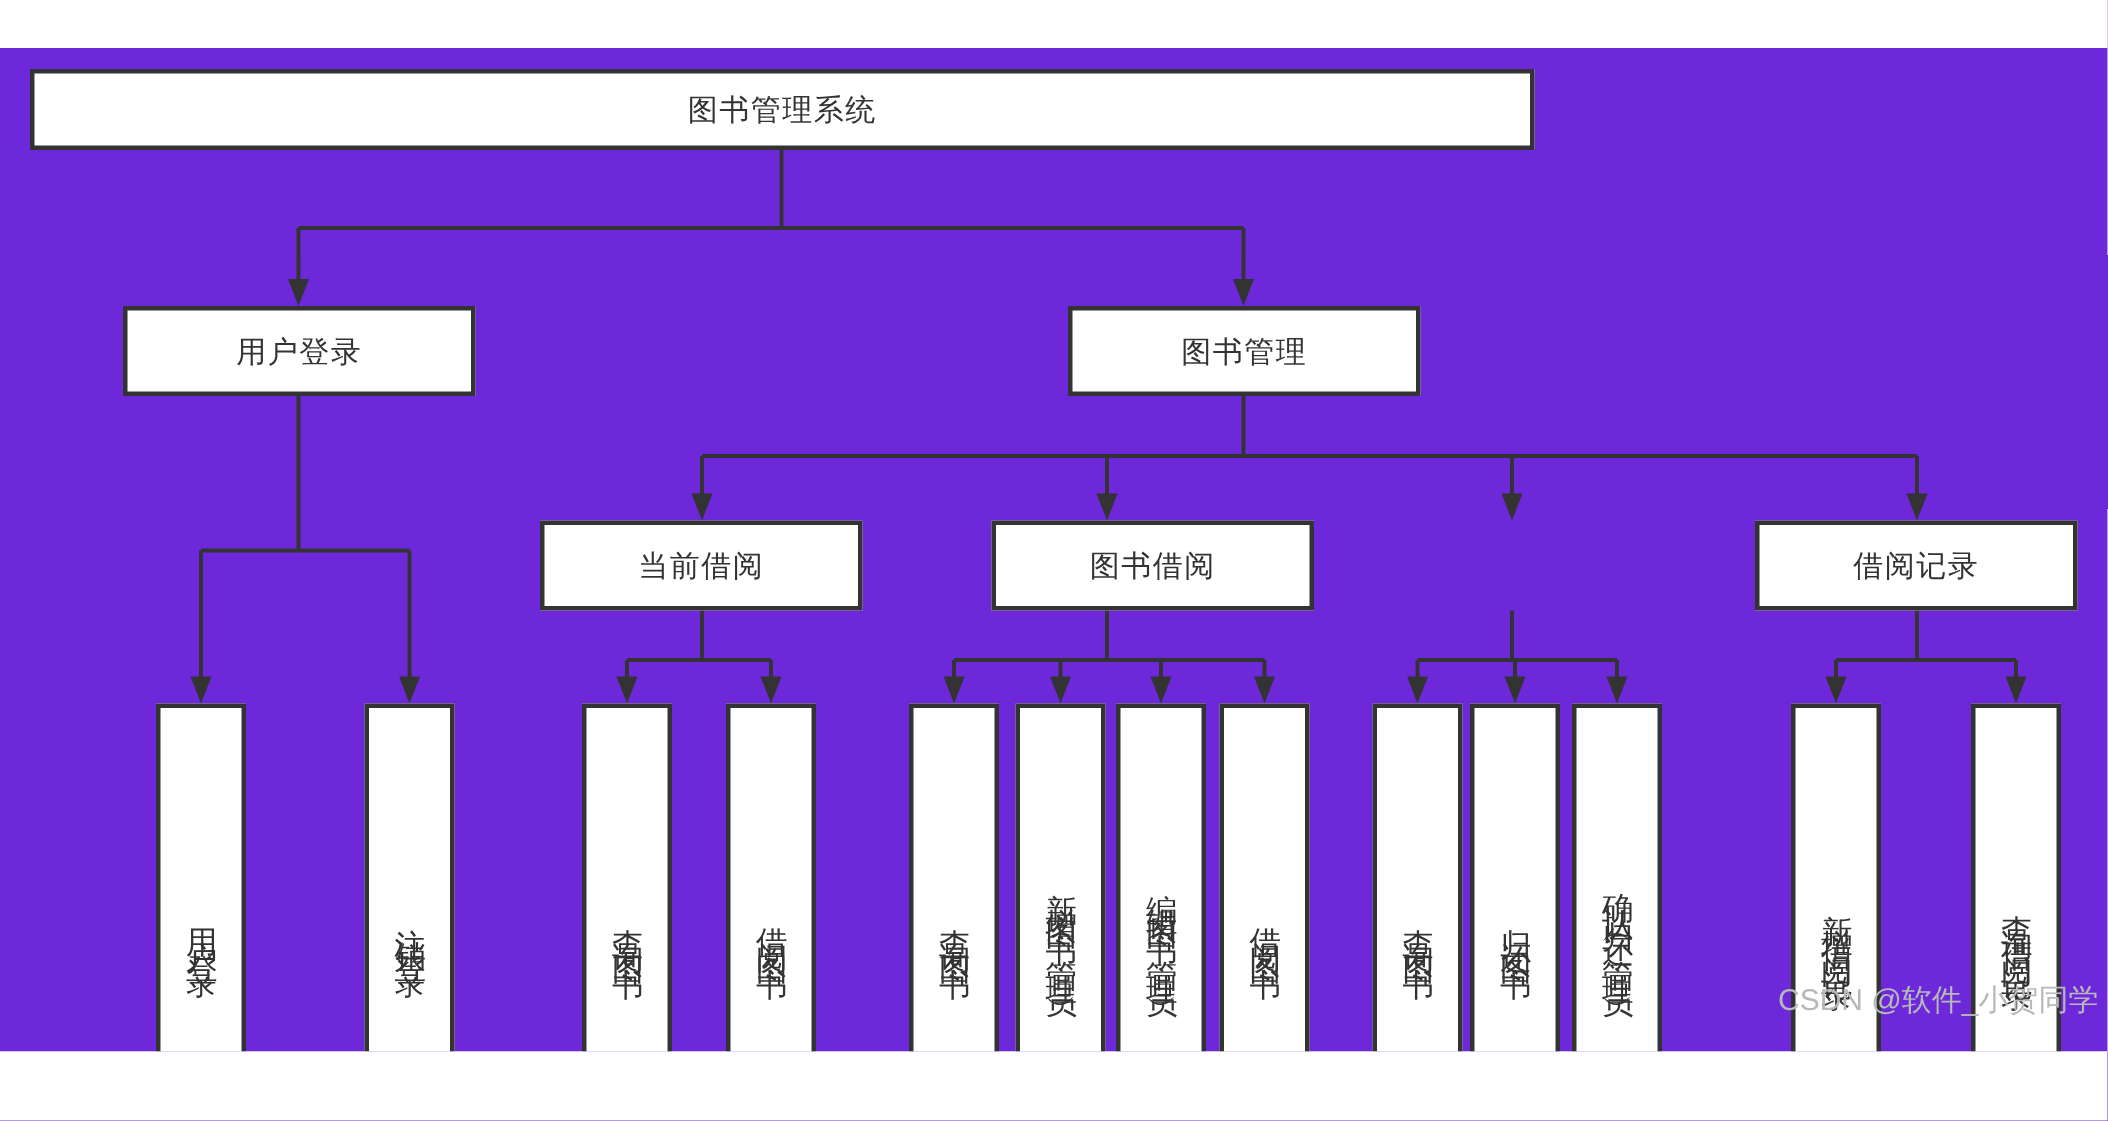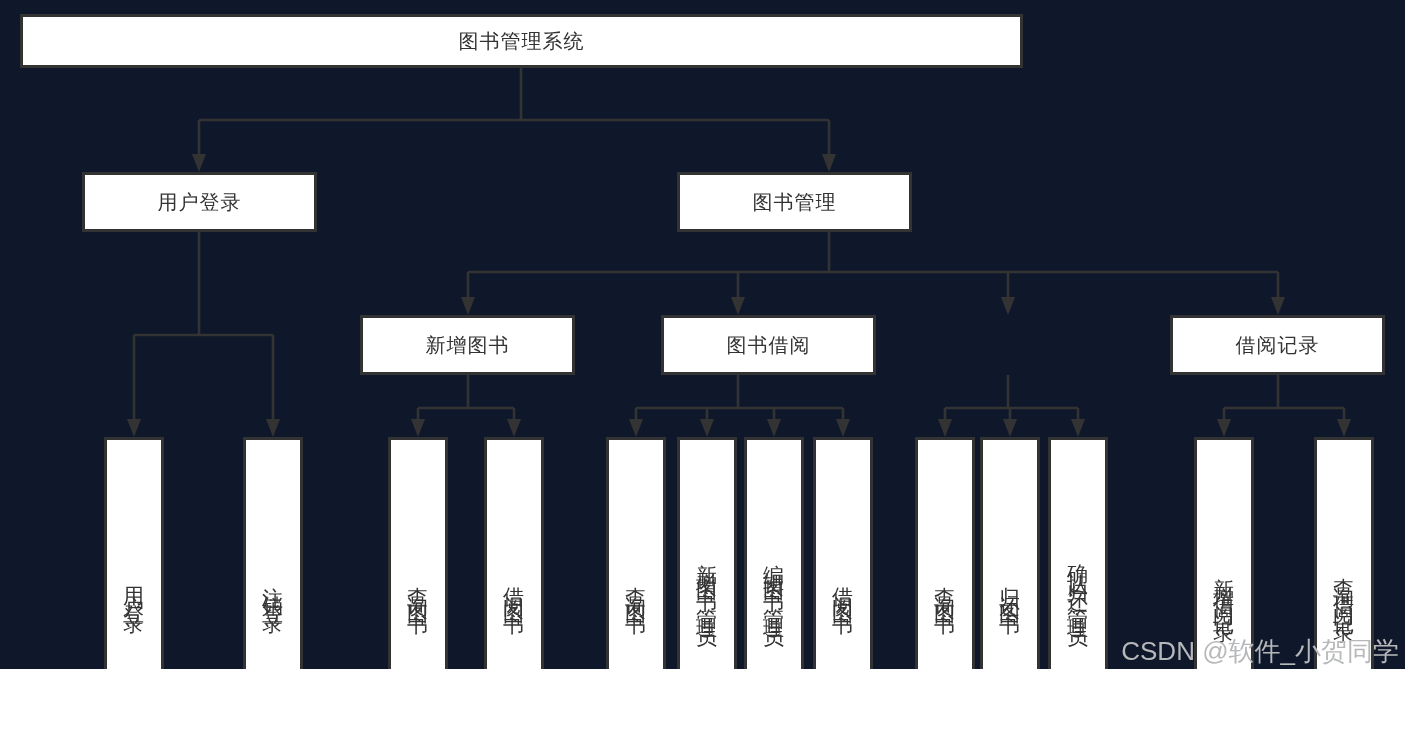--- a/index.html
+++ b/index.html
@@ -1,21 +1,22 @@
 <!DOCTYPE html>
 <html><head>
 <meta charset="utf-8">
 <style>
   html,body{margin:0;padding:0;background:#fff;}
   #canvas{
     position:relative;
     width:1405px;height:669px;
-    background:#0f172a;
+    background:#6d28d9;
     font-family:"Liberation Sans",sans-serif;
     overflow:hidden;
+    margin-top:32px;
   }
   #wires{position:absolute;left:0;top:0;width:1405px;height:747px;}
   .box{
     position:absolute;
     box-sizing:border-box;
     border:3px solid #333333;
     background:#ffffff;
     display:flex;align-items:center;justify-content:center;
     color:#333333;
     z-index:2;
@@ -28,22 +29,22 @@
   .vtext{
     writing-mode:vertical-rl;
     text-orientation:mixed;
     font-size:21px;
     letter-spacing:9px;
     color:#333333;
     line-height:1;
   }
   .watermark{
     position:absolute;
-    right:6px;bottom:0;
-    font-size:26px;
+    right:6px;bottom:21px;
+    font-size:20px;
     color:#b6b8ba;
     z-index:5;
     white-space:nowrap;
   }
 </style>
 </head>
 <body>
 
 <div id="canvas">
 
@@ -80,26 +81,26 @@
     </g>
   </svg>
 
   <div class="box root-box">
     <span class="hlabel">图书管理系统</span>
   </div>
 
   <div class="box l2-box" style="left:82px">
     <span class="hlabel">用户登录</span>
   </div>
-  <div class="box l2-box" style="left:677px">
+  <div class="box l2-box" style="left:712px">
     <span class="hlabel">图书管理</span>
   </div>
 
   <div class="box l3-box" style="left:360px">
-    <span class="hlabel">新增图书</span>
+    <span class="hlabel">当前借阅</span>
   </div>
   <div class="box l3-box" style="left:661px">
     <span class="hlabel">图书借阅</span>
   </div>
   <div class="box l3-box" style="left:1170px">
     <span class="hlabel">借阅记录</span>
   </div>
 
   <div class="box leaf" style="left:104px">
     <span class="vtext">用户登录</span>

